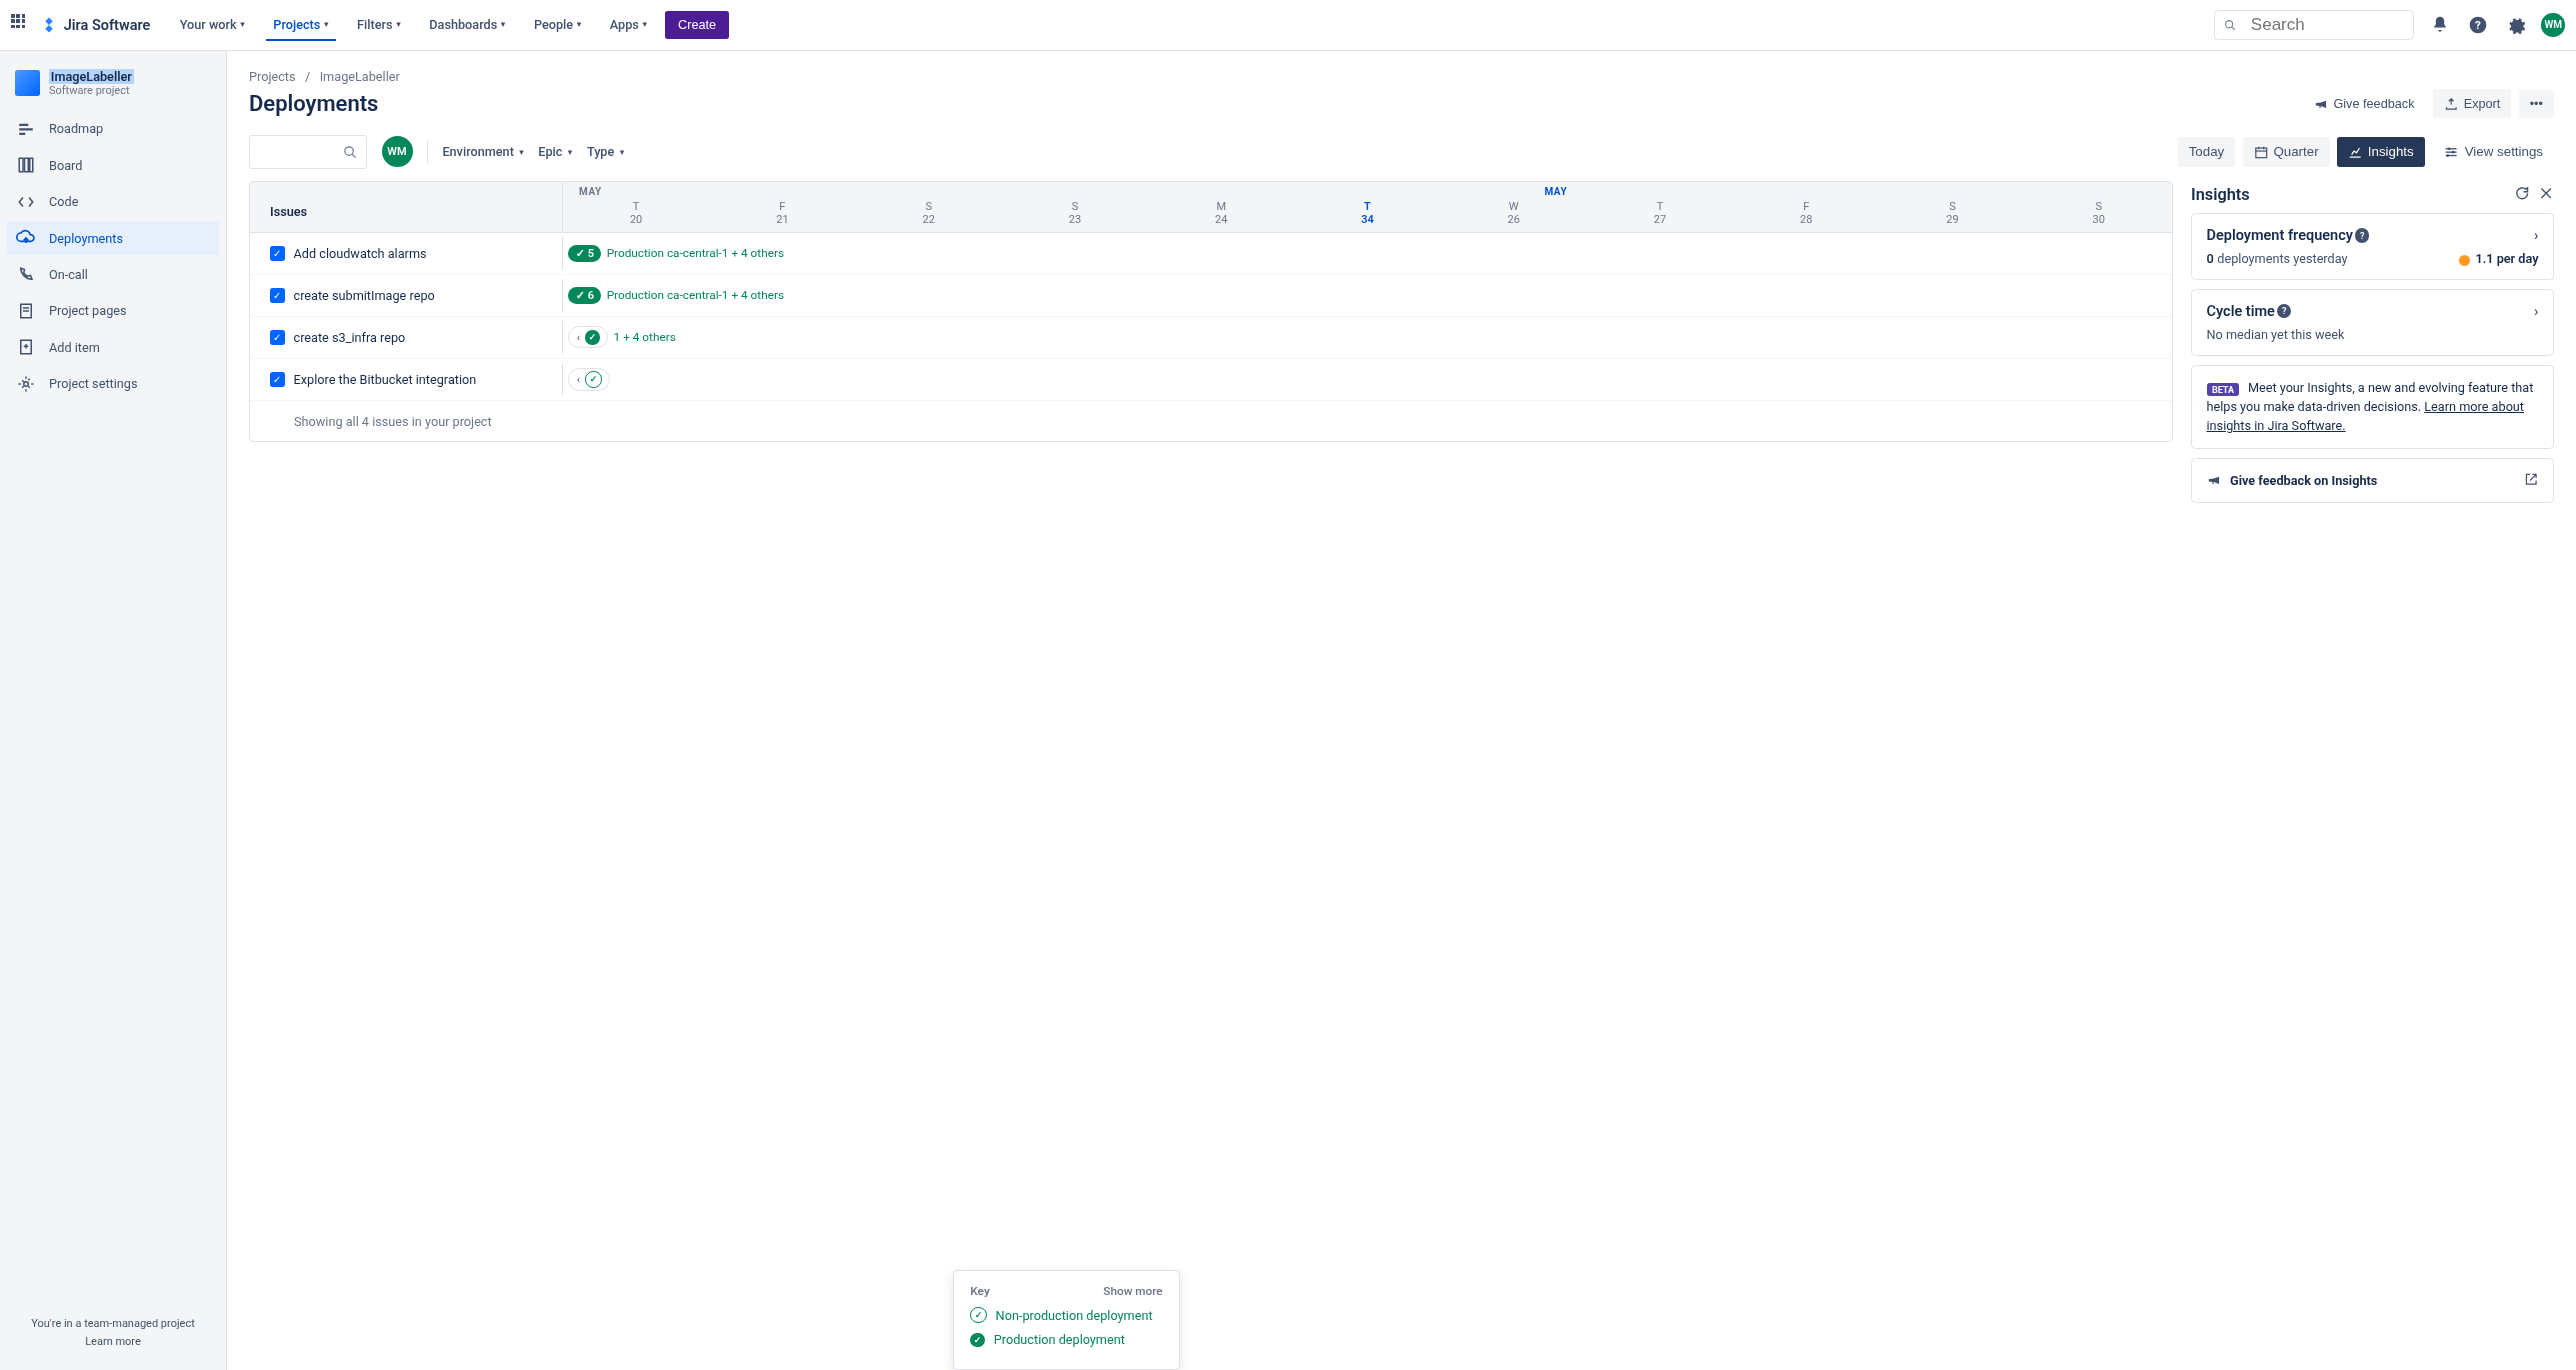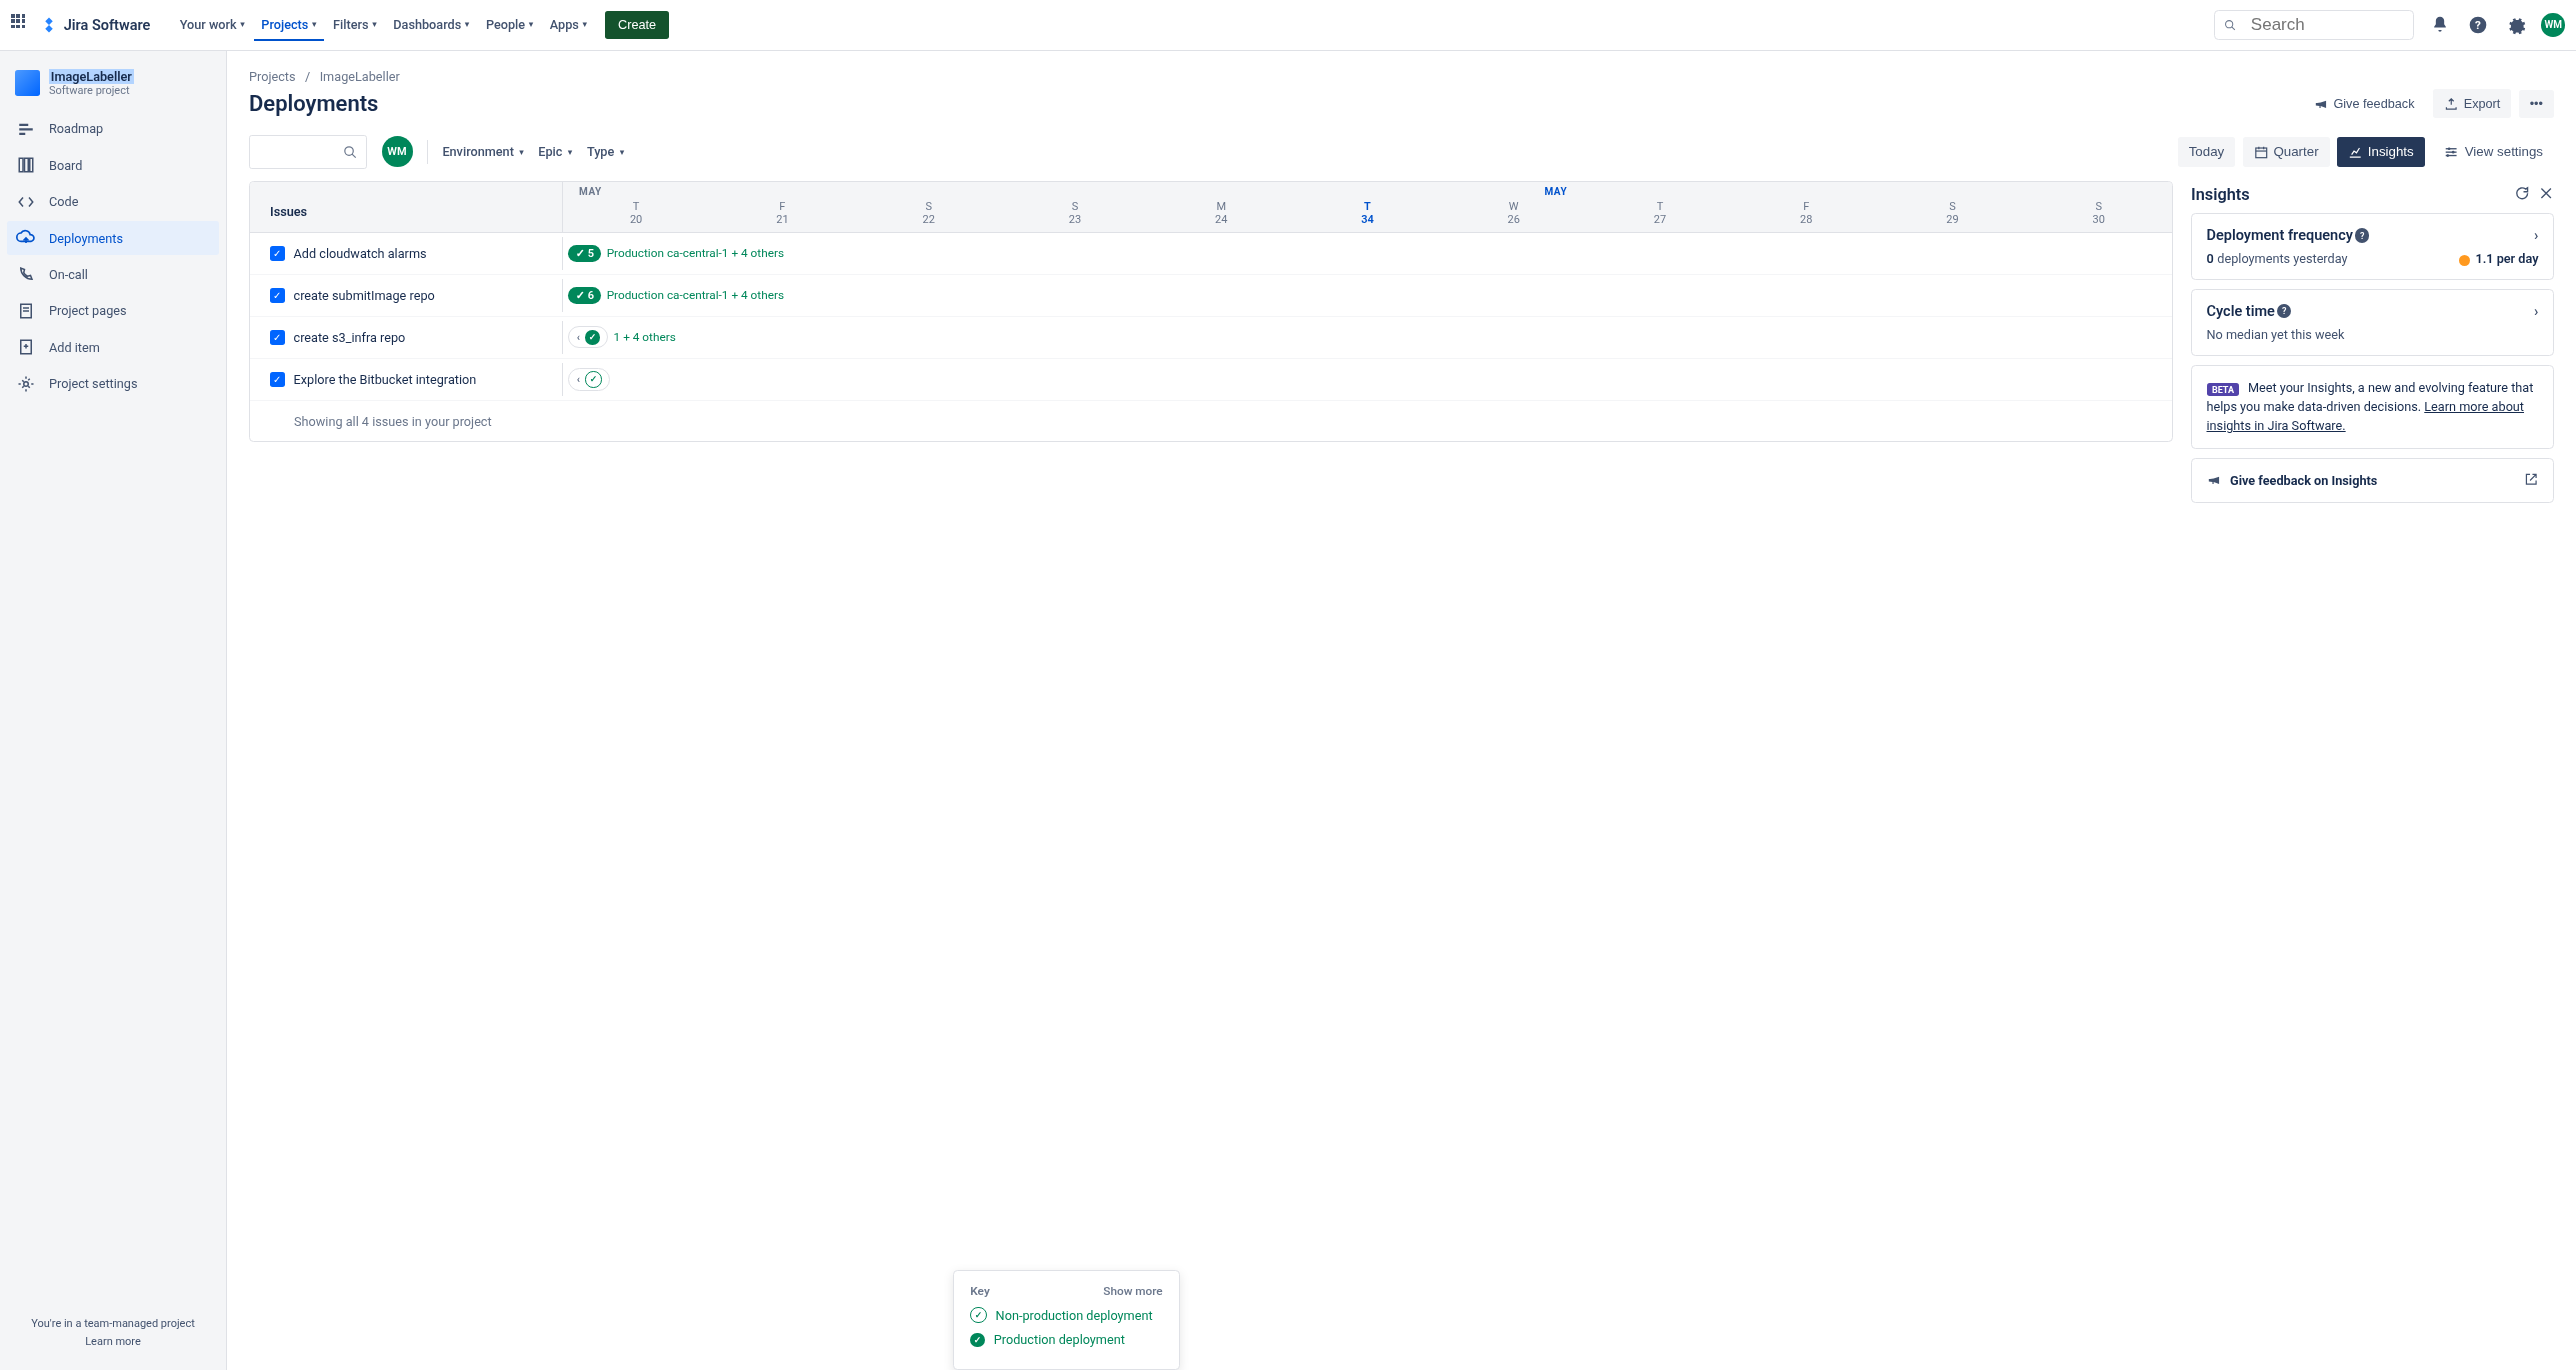--- a/index.html
+++ b/index.html
@@ -2,25 +2,25 @@
 <html style="font-size:14.5px"><head>
 <meta charset="utf-8">
 <style>
 * { box-sizing: border-box; margin: 0; padding: 0; }
 body { font-family: -apple-system, BlinkMacSystemFont, "Segoe UI", Roboto, sans-serif; font-size: 12.7px; color: #172B4D; background: #fff; }
 .topbar { display: flex; align-items: center; height: 51px; padding: 0 11px; border-bottom: 0.9px solid #DFE1E6; }
 .app-switcher { width: 22px; height: 22px; display: grid; grid-template-columns: repeat(3,3.6px); grid-template-rows: repeat(3,3.6px); gap: 1.8px; margin-right: 7.3px; cursor: pointer; }
 .app-switcher span { background: #42526E; }
 .logo { display: flex; align-items: center; font-weight: 600; color: #253858; margin-right: 22px; font-size: 14.5px; }
 .logo svg { margin-right: 5.4px; }
-.nav-items { display: flex; align-items: flex-end; gap: 2px; }
+.nav-items { display: flex; align-items: flex-end; gap: 14px; }
 .nav-item { padding: 7.3px 7.3px; color: #42526E; font-weight: 500; cursor: pointer; display: flex; align-items: center; gap: 3.6px; border-bottom: 2.7px solid transparent; }
 .nav-item.active { color: #0052CC; border-bottom-color: #0052CC; }
 .chevron { font-size: 9px; color: #42526E; }
-.create-btn { background: #14532d; color: #fff; border: none; padding: 7.3px 12.7px; border-radius: 2.7px; font-weight: 500; margin-left: 11px; cursor: pointer; font-size: 12.7px; }
+.create-btn { background: #4c1d95; color: #fff; border: none; padding: 7.3px 12.7px; border-radius: 2.7px; font-weight: 500; margin-left: 11px; cursor: pointer; font-size: 12.7px; }
 .spacer { flex: 1; }
 .search-box { display: flex; align-items: center; border: 1.8px solid #DFE1E6; border-radius: 4.5px; padding: 3.6px 9px; width: 200px; color: #6B778C; }
 .search-box input { border: none; outline: none; margin-left: 14px; font-size: 17px; width: 100%; }
 .top-icons { display: flex; align-items: center; gap: 12.7px; margin-left: 12.7px; }
 .icon-btn { width: 25.4px; height: 25.4px; display: flex; align-items: center; justify-content: center; color: #42526E; cursor: pointer; }
 .avatar { width: 23.6px; height: 23.6px; border-radius: 50%; background: #00875A; color: #fff; font-size: 10px; font-weight: 600; display: flex; align-items: center; justify-content: center; }
 .layout { display: flex; height: calc(100vh - 51px); }
 .sidebar { width: 227px; background: #F4F5F7; border-right: 0.9px solid #DFE1E6; padding: 14.5px 7.3px; display: flex; flex-direction: column; }
 .project-header { display: flex; align-items: center; padding: 3.6px 7.3px 14.5px; }
 .project-icon { width: 25.4px; height: 25.4px; border-radius: 2.7px; background: linear-gradient(135deg,#4C9AFF,#0065FF); margin-right: 9px; flex-shrink: 0; }

